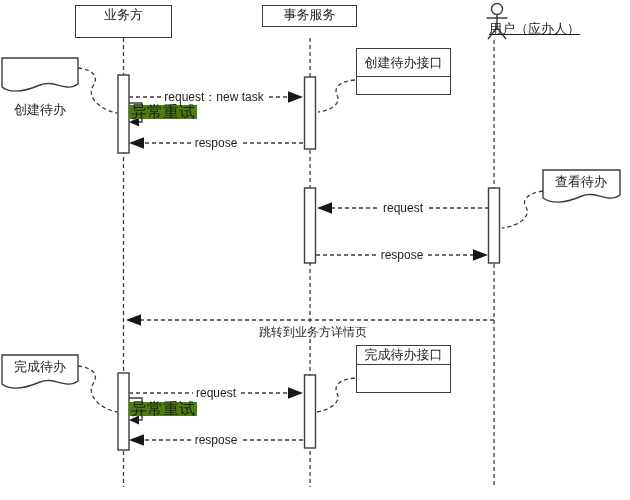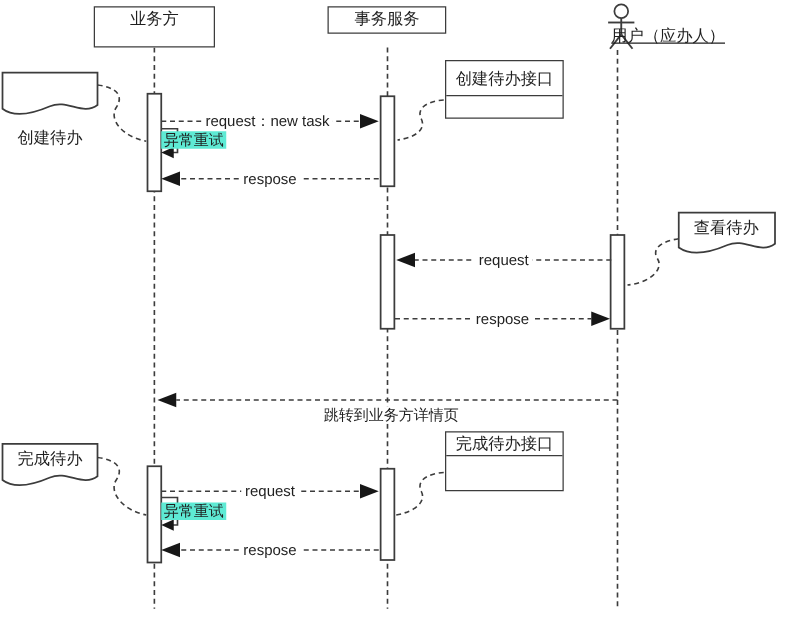--- a/index.html
+++ b/index.html
@@ -20,22 +20,22 @@
   .iface-title{
     border-bottom:1.4px solid #3c3c3c;display:flex;align-items:center;justify-content:center;
     font-size:13px;box-sizing:border-box;
   }
   .iface-body{flex:1;}
   .msg-label{
     position:absolute;transform:translate(-50%,-50%);background:#ffffff;
     padding:0 3px;font-size:12px;white-space:nowrap;line-height:14px;
   }
   .self-label{
-    position:absolute;transform:translate(0,-50%);background:#5eead4;
-    padding:0 2px;font-size:12px;white-space:nowrap;line-height:14px;
+    position:absolute;transform:translate(0,-50%);background:#4d7c0f;
+    padding:0 2px;font-size:16px;white-space:nowrap;line-height:14px;
   }
   .note-label{
     position:absolute;transform:translate(-50%,-50%);font-size:13px;white-space:nowrap;
   }
   .actor-label{position:absolute;font-size:13px;white-space:nowrap;}
   svg .dash{stroke:#3c3c3c;stroke-width:1.3;fill:none;stroke-dasharray:4 3;}
   svg .solid{stroke:#3c3c3c;stroke-width:1.3;fill:none;}
   svg .shape{stroke:#3c3c3c;stroke-width:1.4;fill:#ffffff;}
   svg .arrow{fill:#171717;stroke:none;}
 </style>

